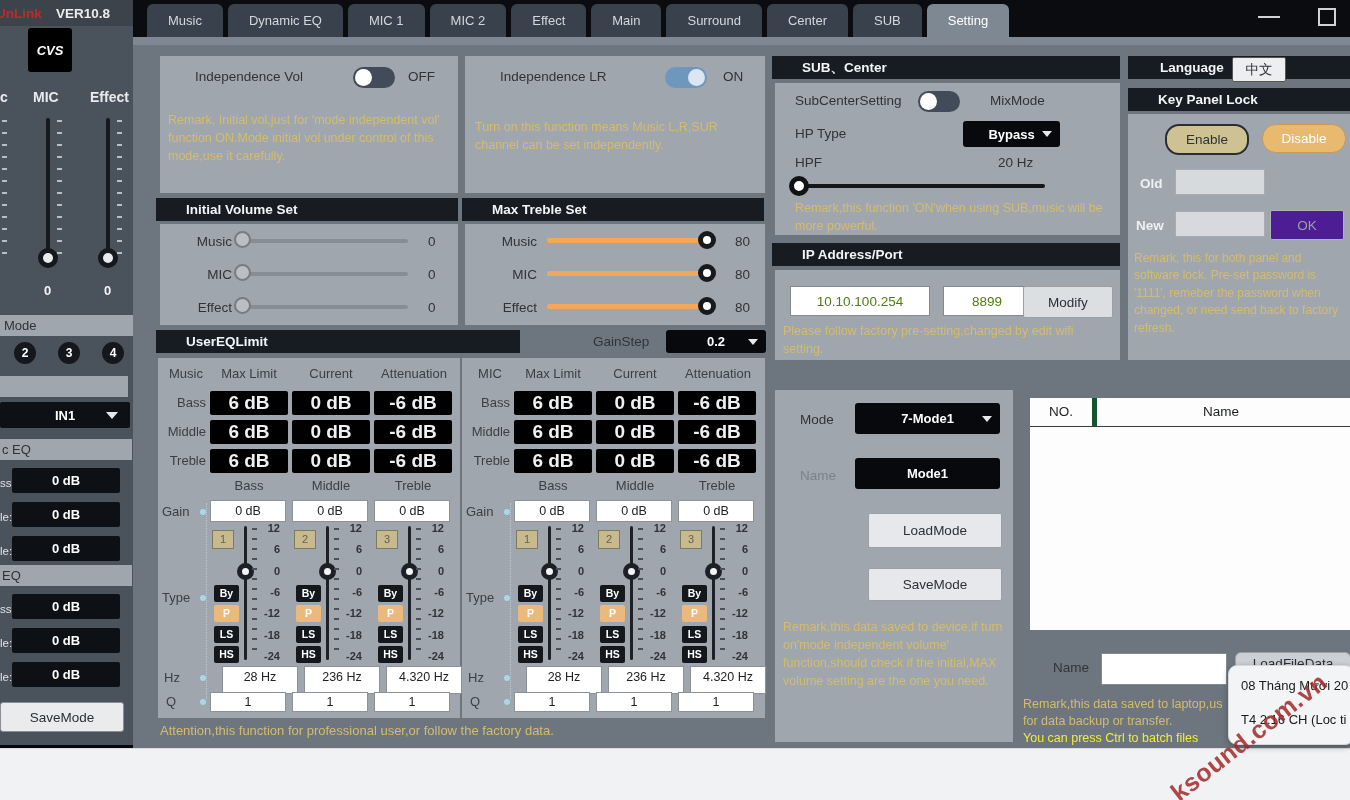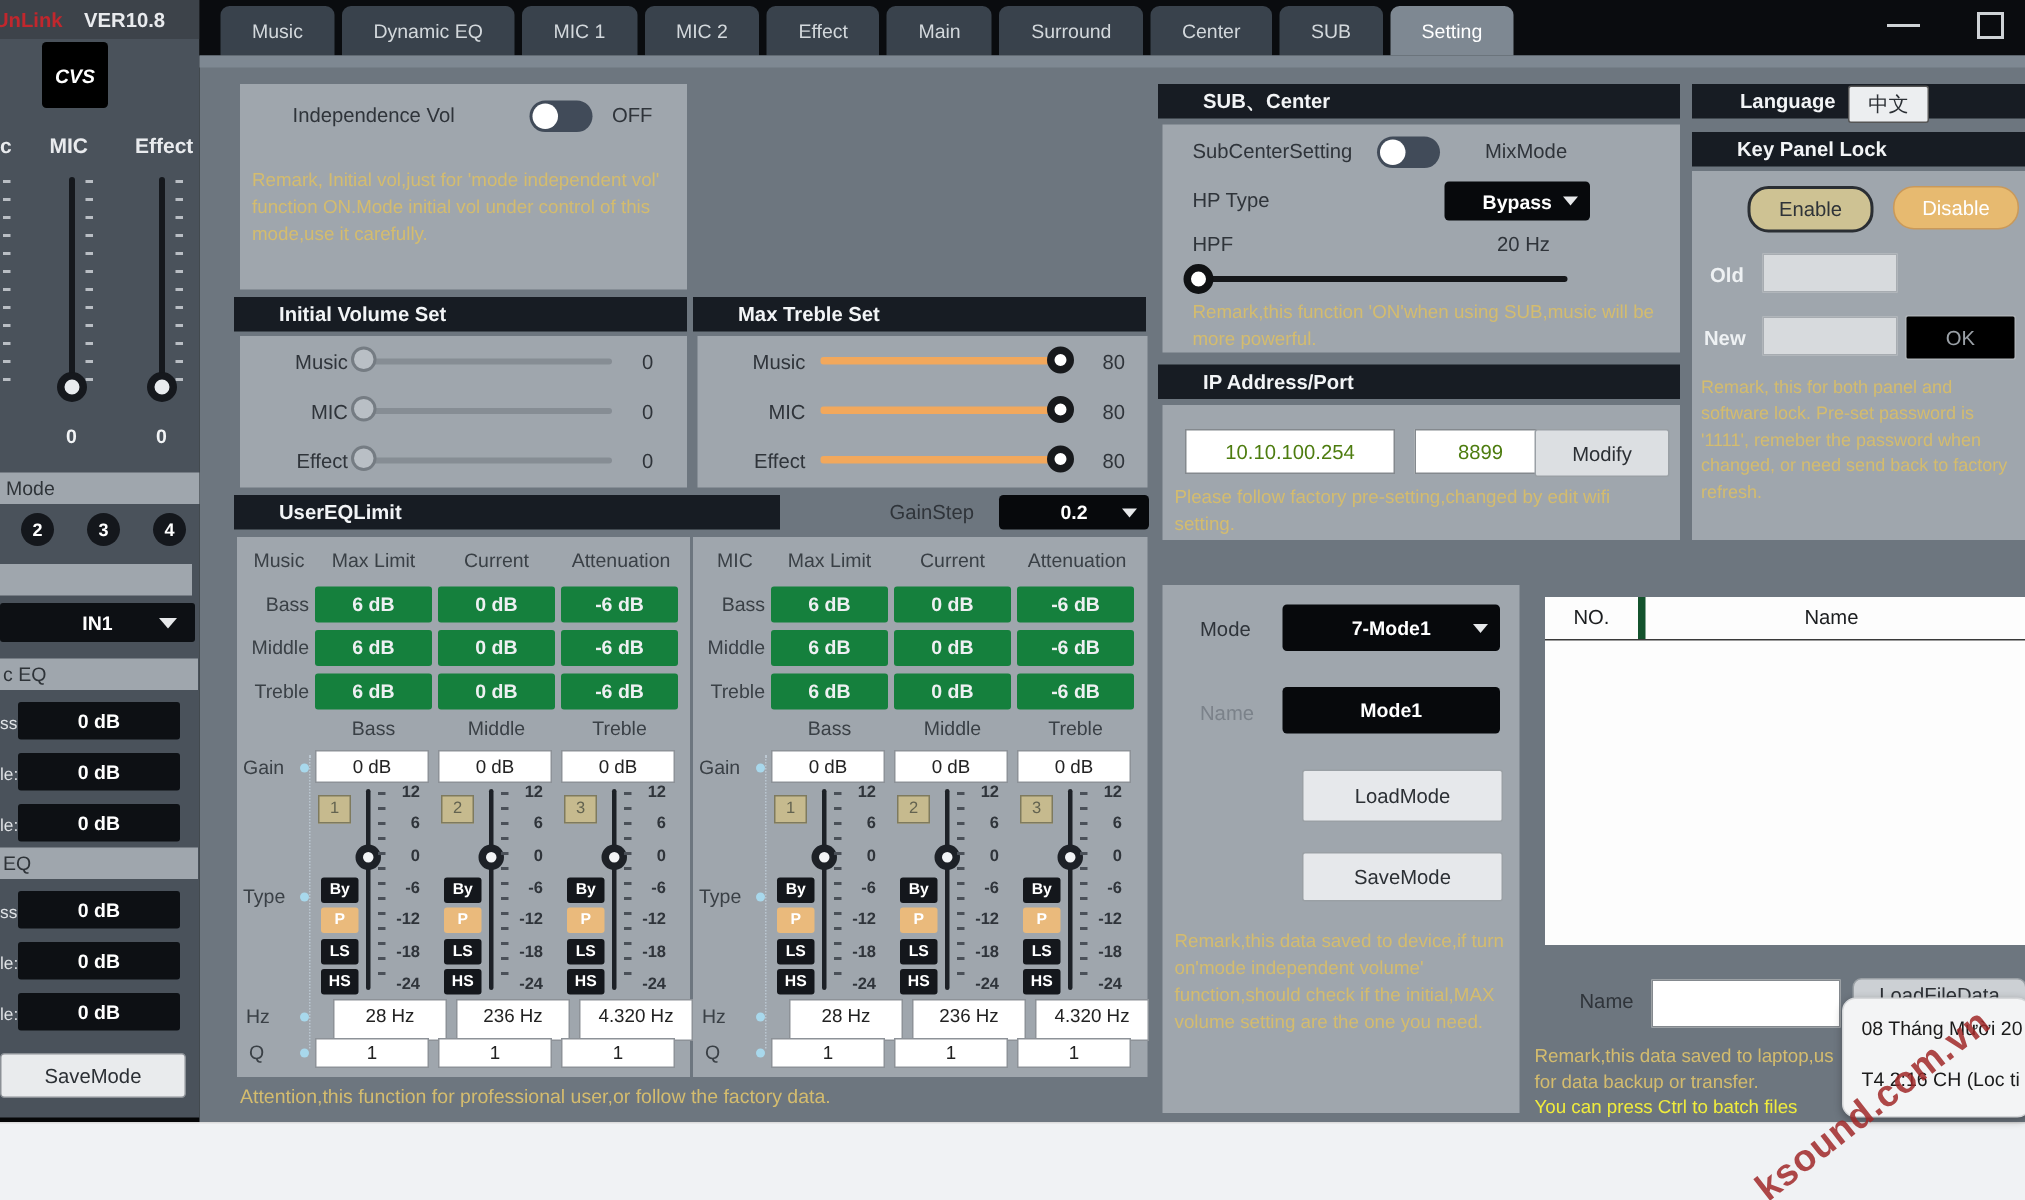--- a/index.html
+++ b/index.html
@@ -56,22 +56,22 @@
   .hknob-max{position:absolute;width:8px;height:8px;border-radius:50%;background:#fff;border:5px solid #17191c}
   .vval{position:absolute;color:#2f343a;font-size:13.5px}
   .dd{position:absolute;background:#07090c;border-radius:3px;color:#fff;font-weight:bold;font-size:13px;
       display:flex;align-items:center;justify-content:center}
   .dd .arr{position:absolute;right:8px;width:0;height:0;border-left:5px solid transparent;
            border-right:5px solid transparent;border-top:6px solid #e6e8ea}
   
   .eqpanel{position:absolute;width:302px;height:360px;background:#9fa6ad}
   .ehead{position:absolute;top:8px;text-align:center;color:#3a4046;font-size:13px}
   .rlbl{position:absolute;left:0;width:48px;text-align:right;color:#3a4046;font-size:13px;line-height:24px}
-  .dcell{position:absolute;width:78px;height:24px;background:#15803d;border-radius:2px;color:#eef0f2;
-         font-weight:bold;font-size:13px;text-align:center;line-height:24px}
+  .dcell{position:absolute;width:78px;height:24px;background:#000000;border-radius:2px;color:#eef0f2;
+         font-weight:bold;font-size:19px;text-align:center;line-height:24px}
   .wcell{background:#fff;border:1px solid #8d9298;box-sizing:border-box;color:#222;font-size:12.5px;
          text-align:center}
   .slbl{position:absolute;color:#3a4046;font-size:13px}
   .sdot{position:absolute;width:6px;height:6px;border-radius:50%;background:#a8d8ec}
   .vline{position:absolute;left:48px;border-left:1px dotted rgba(210,225,238,.55)}
   .bcol{position:absolute;top:120px;width:78px;height:240px}
   .bhead{position:absolute;top:0;width:100%;text-align:center;color:#3a4046;font-size:13px}
   .gcell{position:absolute;top:22px;left:0;width:76px;height:22px;line-height:20px}
   .badge{position:absolute;top:52px;left:2px;width:20px;height:17px;background:#c6ba8e;border:1px solid #7e7a5e;
          color:#63635０;color:#636350;font-size:11px;text-align:center;line-height:17px}
@@ -201,20 +201,28 @@
       <span class="vlbl" style="top:43px">MIC</span>
       <div class="htrack" style="left:80px;top:48px;width:168px"></div>
       <div class="hknob-init" style="left:74px;top:40px"></div>
       <span class="vval" style="left:268px;top:43px">0</span>
       <span class="vlbl" style="top:76px">Effect</span>
       <div class="htrack" style="left:80px;top:81px;width:168px"></div>
       <div class="hknob-init" style="left:74px;top:73px"></div>
       <span class="vval" style="left:268px;top:76px">0</span>
     </div>
 
+    <div class="panel" style="left:332px;top:11px;width:300px;height:137px">
+      <span class="lbl" style="left:35px;top:13px">Independence LR</span>
+      <div class="toggle on" style="left:200px;top:11px">
+          <span class="tknob"></span>
+        </div>
+      <span class="lbl" style="left:258px;top:13px">ON</span>
+      <div class="remark" style="left:10px;top:62px;width:282px">Turn on this function means Music L,R,SUR channel can be set independently.</div>
+    </div>
 
     <div class="hdr" style="left:329px;top:153px;width:302px">
         <span>Max Treble Set</span>
       </div>
     <div class="panel" style="left:332px;top:179px;width:300px;height:101px">
       <span class="vlbl" style="top:10px">Music</span>
       <div class="htrack orange" style="left:82px;top:14px;width:168px"></div>
       <div class="hknob-max" style="left:233px;top:7px"></div>
       <span class="vval" style="left:270px;top:10px">80</span>
       <span class="vlbl" style="top:43px">MIC</span>
@@ -506,21 +514,21 @@
     <div class="hdr" style="left:995px;top:43px;width:222px">
         <span>Key Panel Lock</span>
       </div>
     <div class="panel" style="left:995px;top:69px;width:222px;height:246px">
       <div class="pill" style="left:37px;top:10px;width:80px;background:#cec293;border:2px solid #2a2e33;color:#2f3338">Enable</div>
       <div class="pill" style="left:134px;top:10px;width:82px;background:#e7ba70;border:1px solid #c9995a;color:#fff">Disable</div>
       <span class="lbl" style="left:12px;top:62px;color:#eef1f3;font-weight:bold">Old</span>
       <input class="field" style="left: 47px; top: 55px; width: 90px; height: 26px; background: rgb(215, 218, 221); border-color: rgb(167, 172, 177);" readonly="">
       <span class="lbl" style="left:8px;top:104px;color:#eef1f3;font-weight:bold">New</span>
       <input class="field" style="left: 47px; top: 97px; width: 90px; height: 26px; background: rgb(215, 218, 221); border-color: rgb(167, 172, 177);" readonly="">
-      <div class="gbtn" style="left:142px;top:96px;width:72px;height:28px;background:#000000;color:#9aa0a6;border-color:#aeb3b8">OK</div>
+      <div class="gbtn" style="left:142px;top:96px;width:72px;height:28px;background:#4c1d95;color:#9aa0a6;border-color:#aeb3b8">OK</div>
       <div class="remark" style="left:6px;top:136px;width:206px;font-size:12px">Remark, this for both panel and software lock. Pre-set password is '1111', remeber the password when changed, or need send back to factory refresh.</div>
     </div>
 
   </div>
 </div>
 
 <div id="taskbar">
   
   
 

